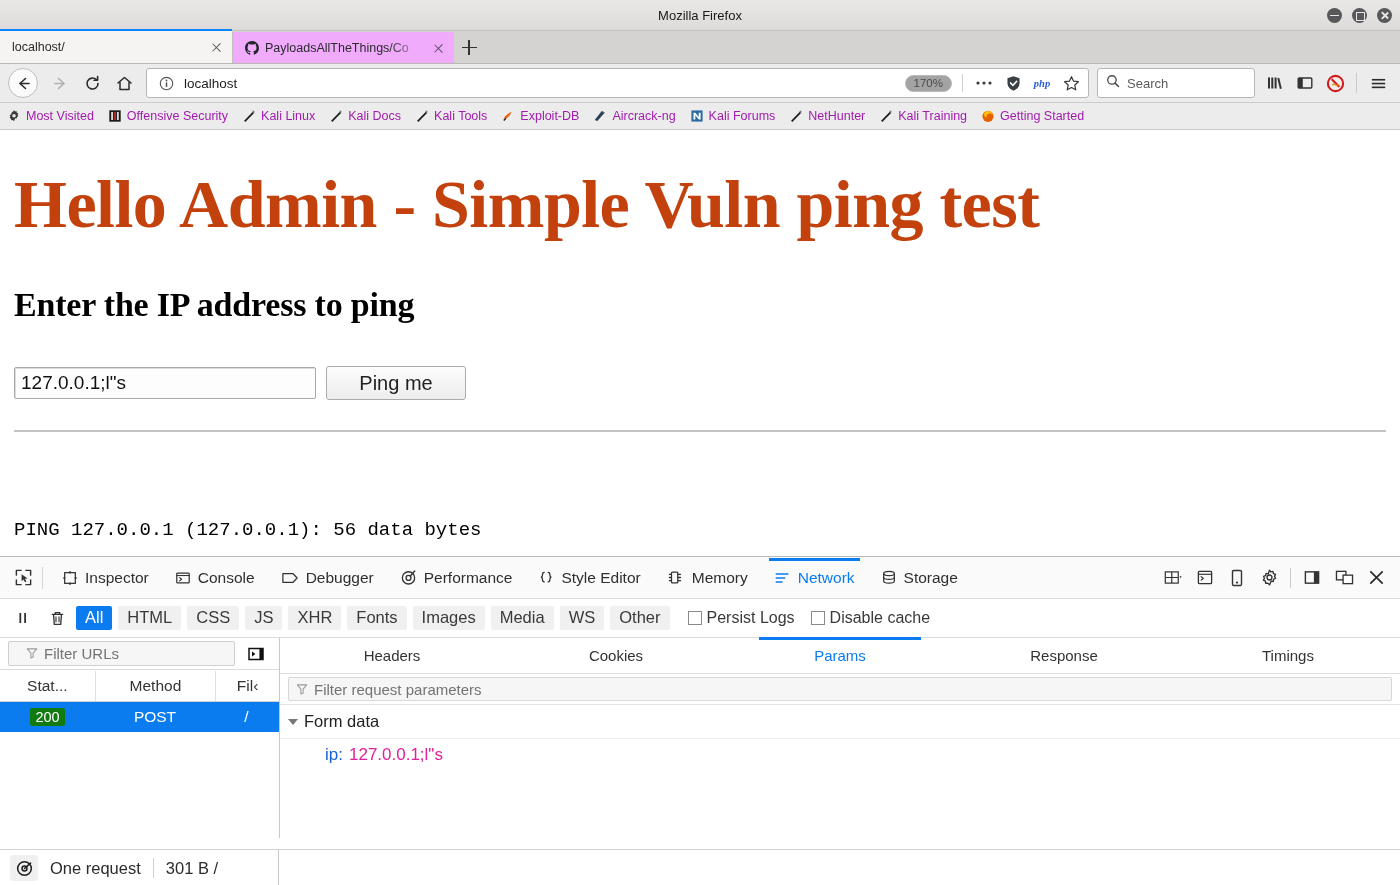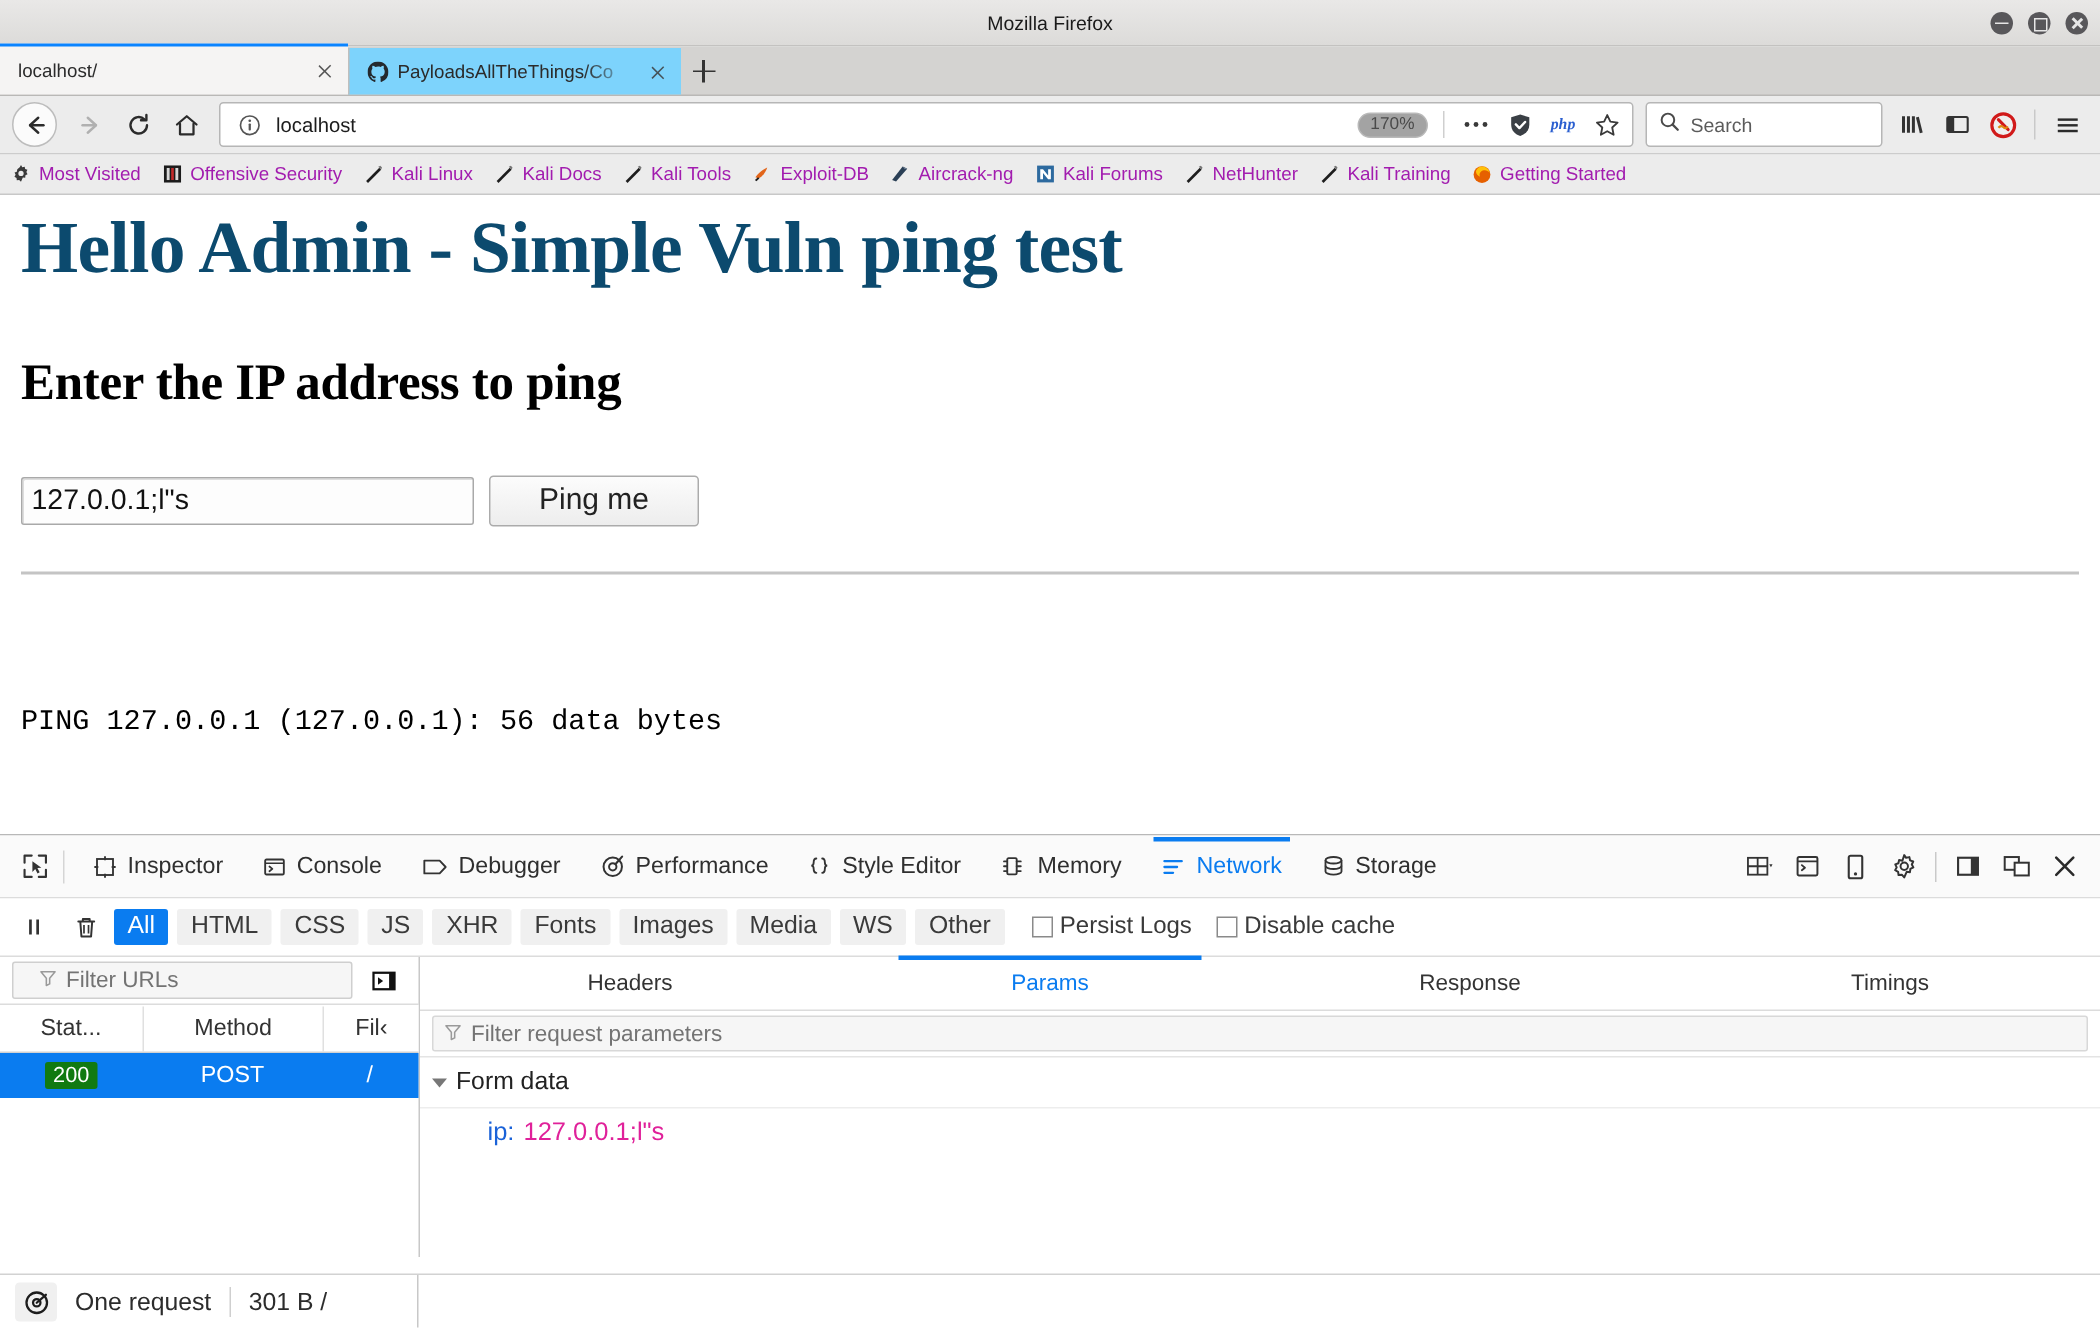--- a/index.html
+++ b/index.html
@@ -39,21 +39,21 @@
     position: relative;
   }
   .tab {
     height: 31px; display: flex; align-items: center; gap: 6px;
     padding: 0 8px 0 12px;
     font-size: 12.5px; color: #2b2b2b;
     position: relative;
     min-width: 0;
   }
   .tab.active { background: #f5f4f3; border-top: 2px solid #0a84ff; height: 32px; }
-  .tab.inactive { background: #7dd3fc; border-left: 1px solid #c0bfbd; }
+  .tab.inactive { background: #f0abfc; border-left: 1px solid #c0bfbd; }
   .tab-label { white-space: nowrap; overflow: hidden; }
   .tab-label.fade {
     -webkit-mask-image: linear-gradient(to right, #000 78%, transparent 100%);
             mask-image: linear-gradient(to right, #000 78%, transparent 100%);
   }
   .tab-close { width: 16px; height: 16px; position: relative; flex: none; opacity: .85; }
   .tab-close::before, .tab-close::after {
     content: ""; position: absolute; left: 7.5px; top: 3px; width: 1.4px; height: 11px; background: #3b3b3b;
   }
   .tab-close::before { transform: rotate(45deg); }
@@ -102,22 +102,22 @@
     height: 26px; background: #ececec; border-bottom: 1px solid #c8c8c8;
     display: flex; align-items: center; gap: 0; padding-left: 0;
     font-size: 12.5px; color: #a21caf;
   }
   .bm { display: flex; align-items: center; gap: 5px; padding: 0 7px; height: 22px; white-space: nowrap; }
   .bm-ico { width: 14px; height: 14px; flex: none; display: block; }
 
   
   .page { background: #fff; height: 418px; padding: 0 14px; position: relative; overflow: hidden; }
   .h1 {
-    font-family: "Liberation Serif", serif; font-weight: 700; font-size: 49px; color: #0c4a6e;
-    margin: 9px 0 0; line-height: 1.06; letter-spacing: -0.5px;
+    font-family: "Liberation Serif", serif; font-weight: 700; font-size: 68px; color: #c2410c;
+    margin: 38px 0 0; line-height: 1.06; letter-spacing: -0.5px;
   }
   .h2 {
     font-family: "Liberation Serif", serif; font-weight: 700; font-size: 34px; color: #000;
     margin: 46px 0 0; letter-spacing: -0.2px;
   }
   .form-row { margin-top: 42px; display: flex; align-items: center; gap: 10px; }
   .ip-input {
     width: 288px; height: 30px; font-size: 19px; color: #111;
     border: 1px solid #a9a9a9; background: #fdfdfd; padding: 0 6px;
     font-family: "Liberation Sans", sans-serif; border-radius: 2px;
@@ -641,20 +641,21 @@
             <span class="status-badge">200</span>
           </div>
           <div class="dt-cell" style="width:120px">POST</div>
           <div class="dt-cell" style="width:63px">/</div>
         </div>
       </div>
 
       <div class="dt-right">
         <div class="dt-subtabs">
           <div class="dt-subtab">Headers</div>
+          <div class="dt-subtab">Cookies</div>
           <div class="dt-subtab active">Params</div>
           <div class="dt-subtab">Response</div>
           <div class="dt-subtab">Timings</div>
         </div>
 
         <div class="dt-paramfilter">
           <div class="paramfilter-inp">
             <span>
               <svg width="12" height="12" viewBox="0 0 14 14">
                   <path d="M1.5 2.2h11l-4.2 5v4.4l-2.6 1.2V7.2Z" fill="none" stroke="#9a9a9a" stroke-width="1.2" stroke-linejoin="round"></path>

